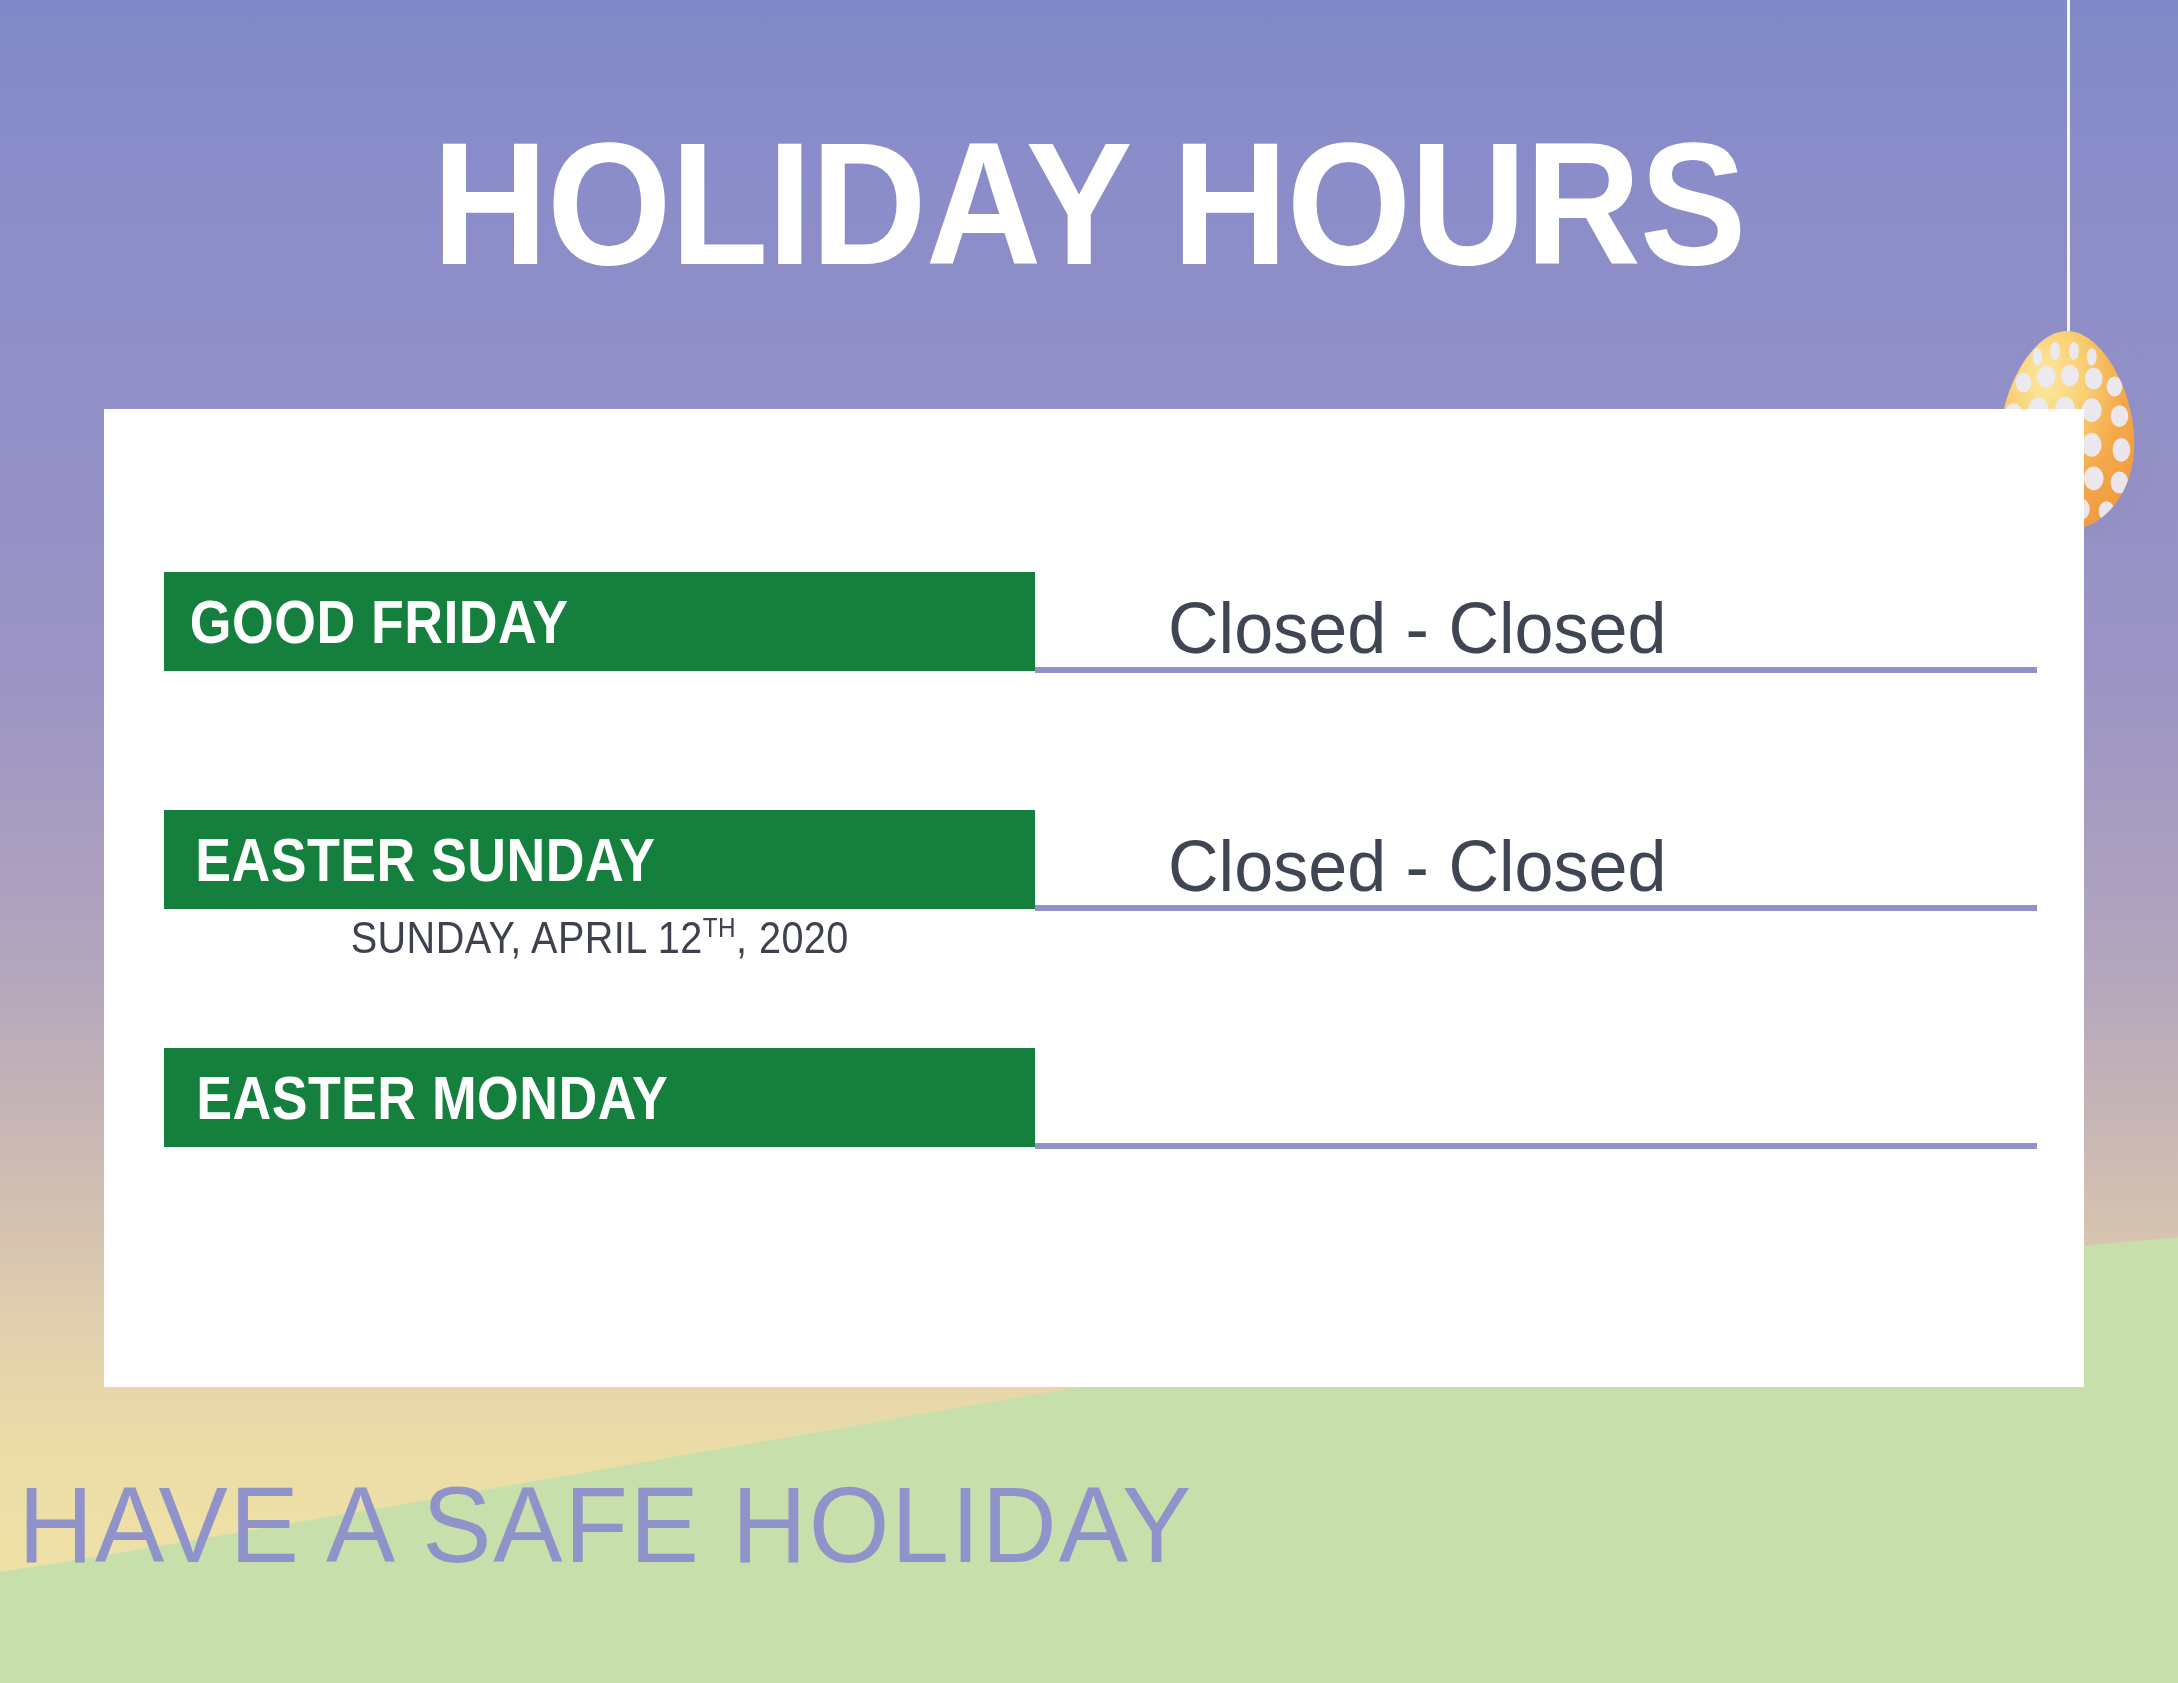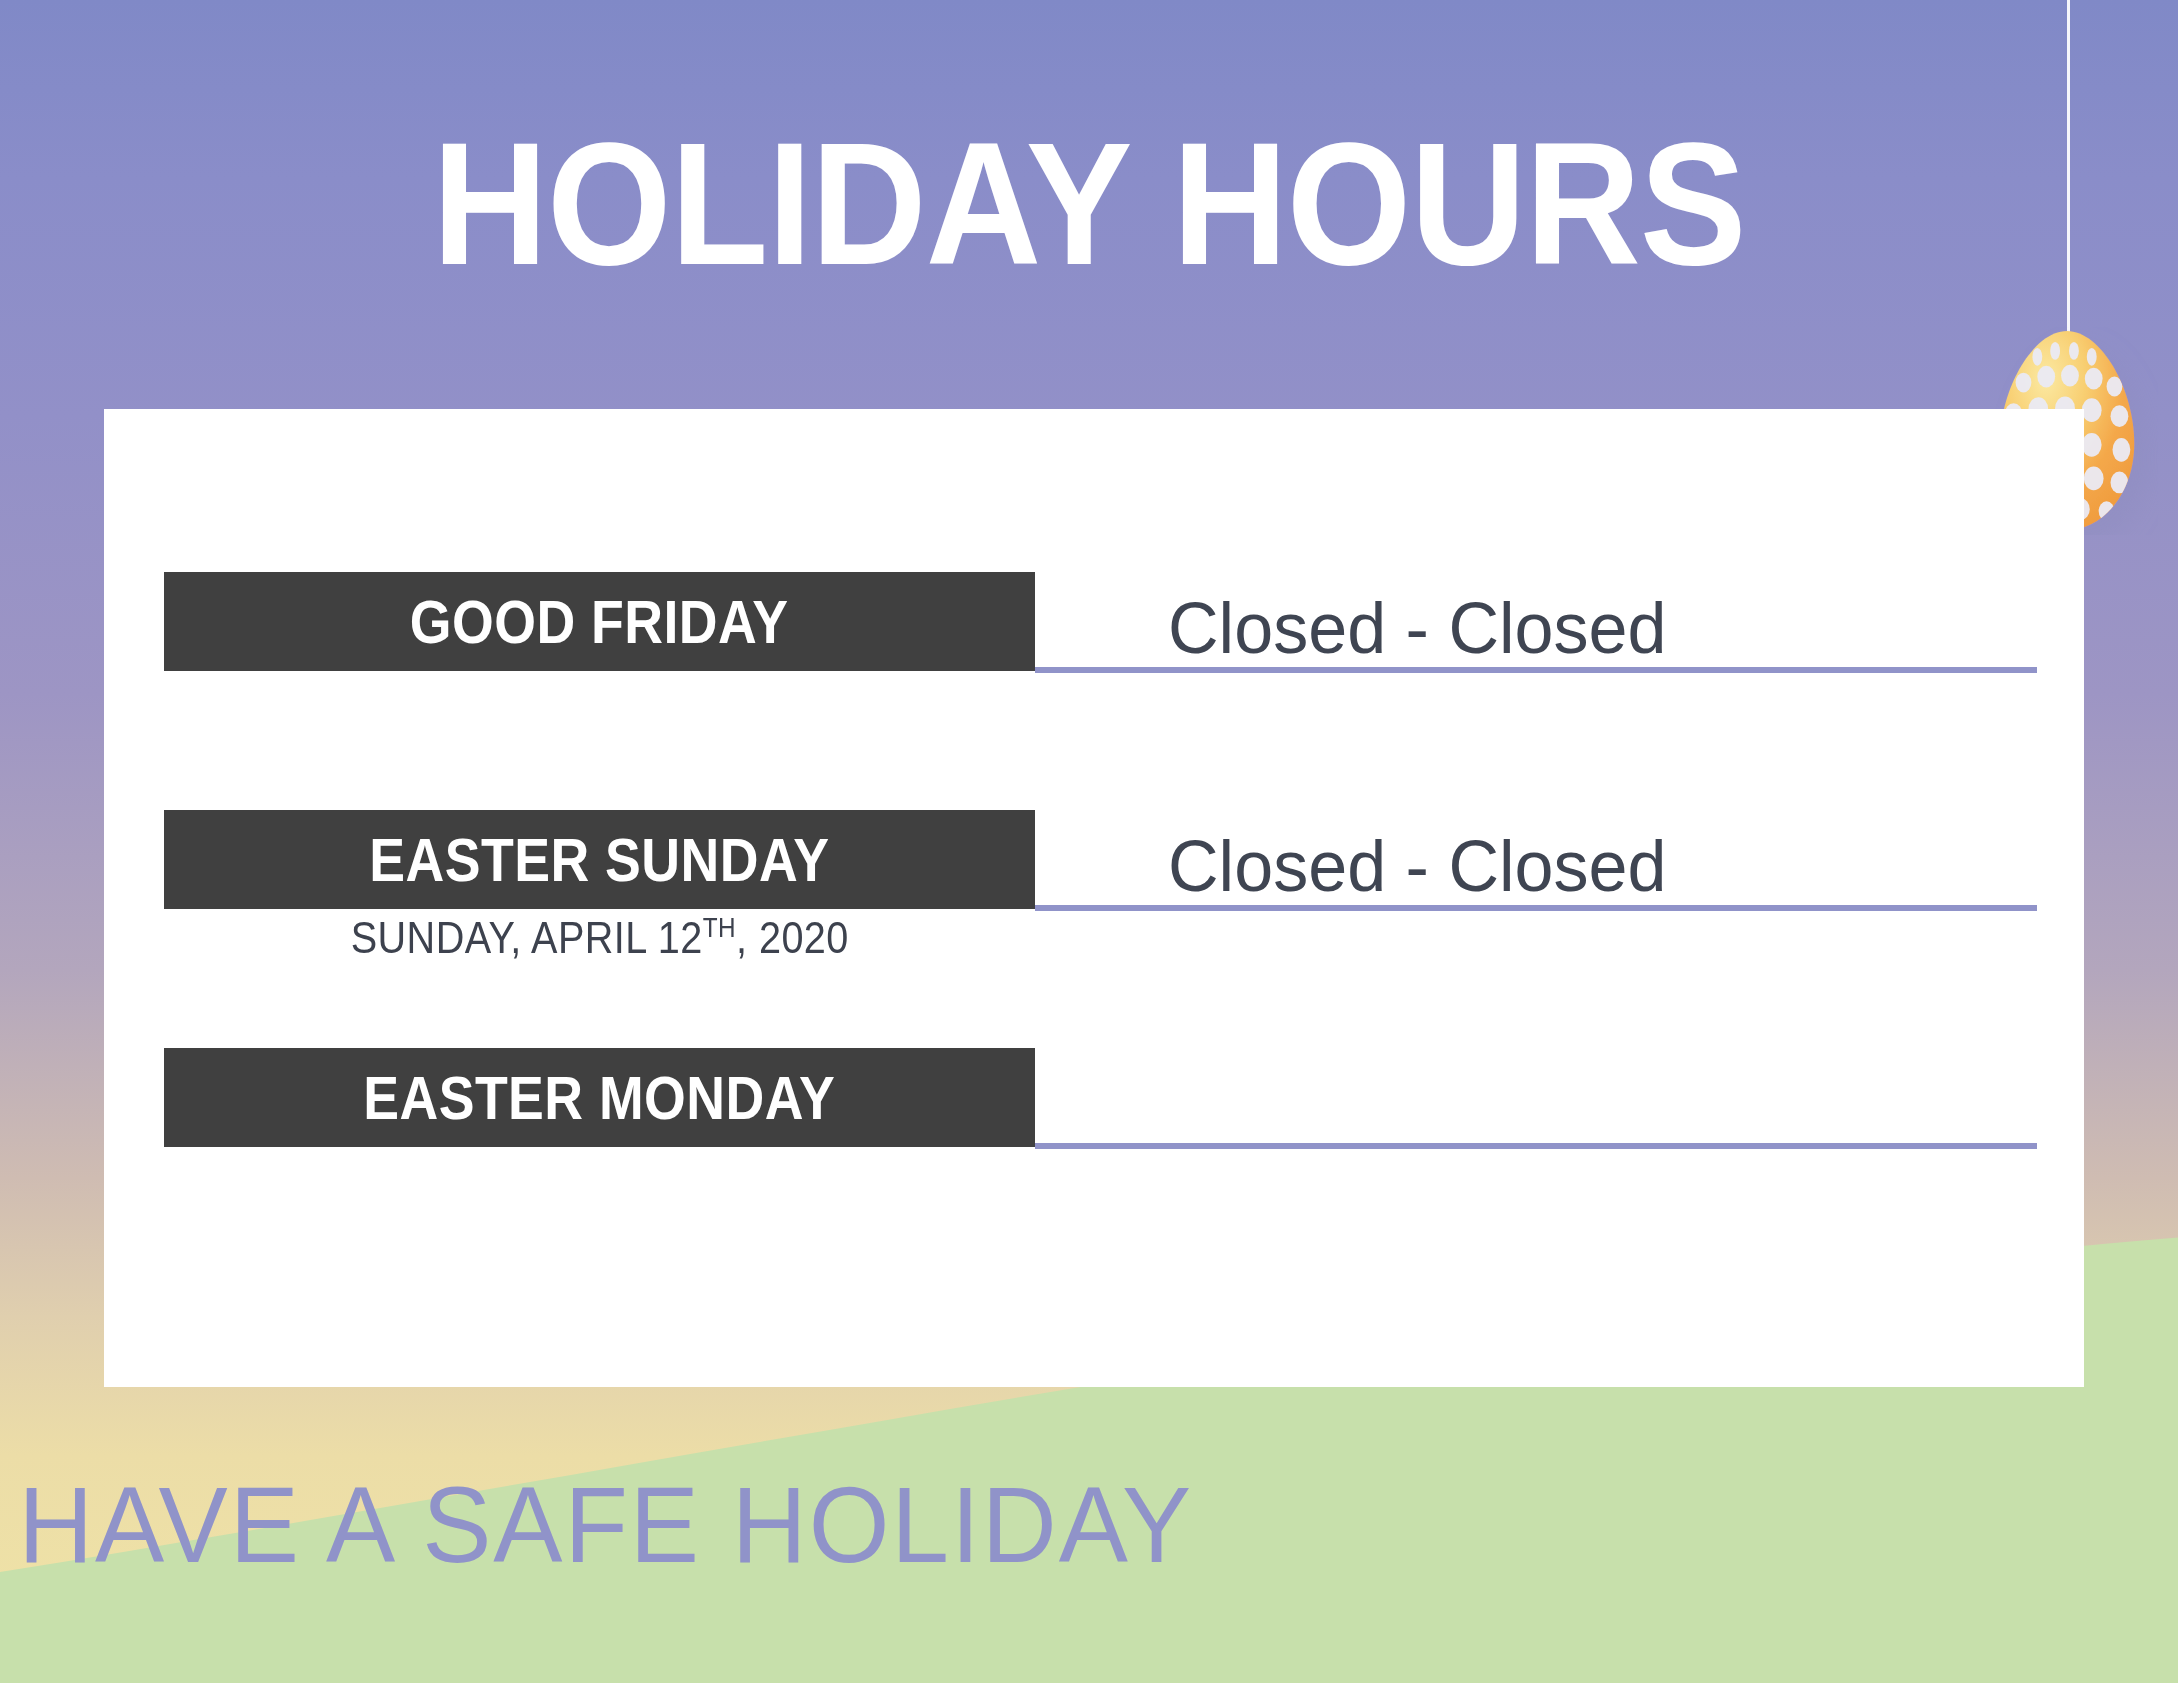--- a/index.html
+++ b/index.html
@@ -81,24 +81,24 @@
     left:0; width:1980px; height:238px;
   }
   .row-0 { top:163px; }
   .row-1 { top:401px;padding-left:20px; }
   .row-2 { top:639px; }
 
   .label-box {
     position:absolute;
     left:60px; top:0;
     width:871px; height:99px;
-    background:#404040;
+    background:#15803d;
     display:flex;
     align-items:center;
-    justify-content:center;
+    justify-content:flex-start;
   }
   .label-box span {
     color:#ffffff;
     font-size:61px;
     font-weight:bold;
     letter-spacing:0.5px;
     transform:scaleX(0.88);
     transform-origin:50% 50%;
     white-space:nowrap;
   }

